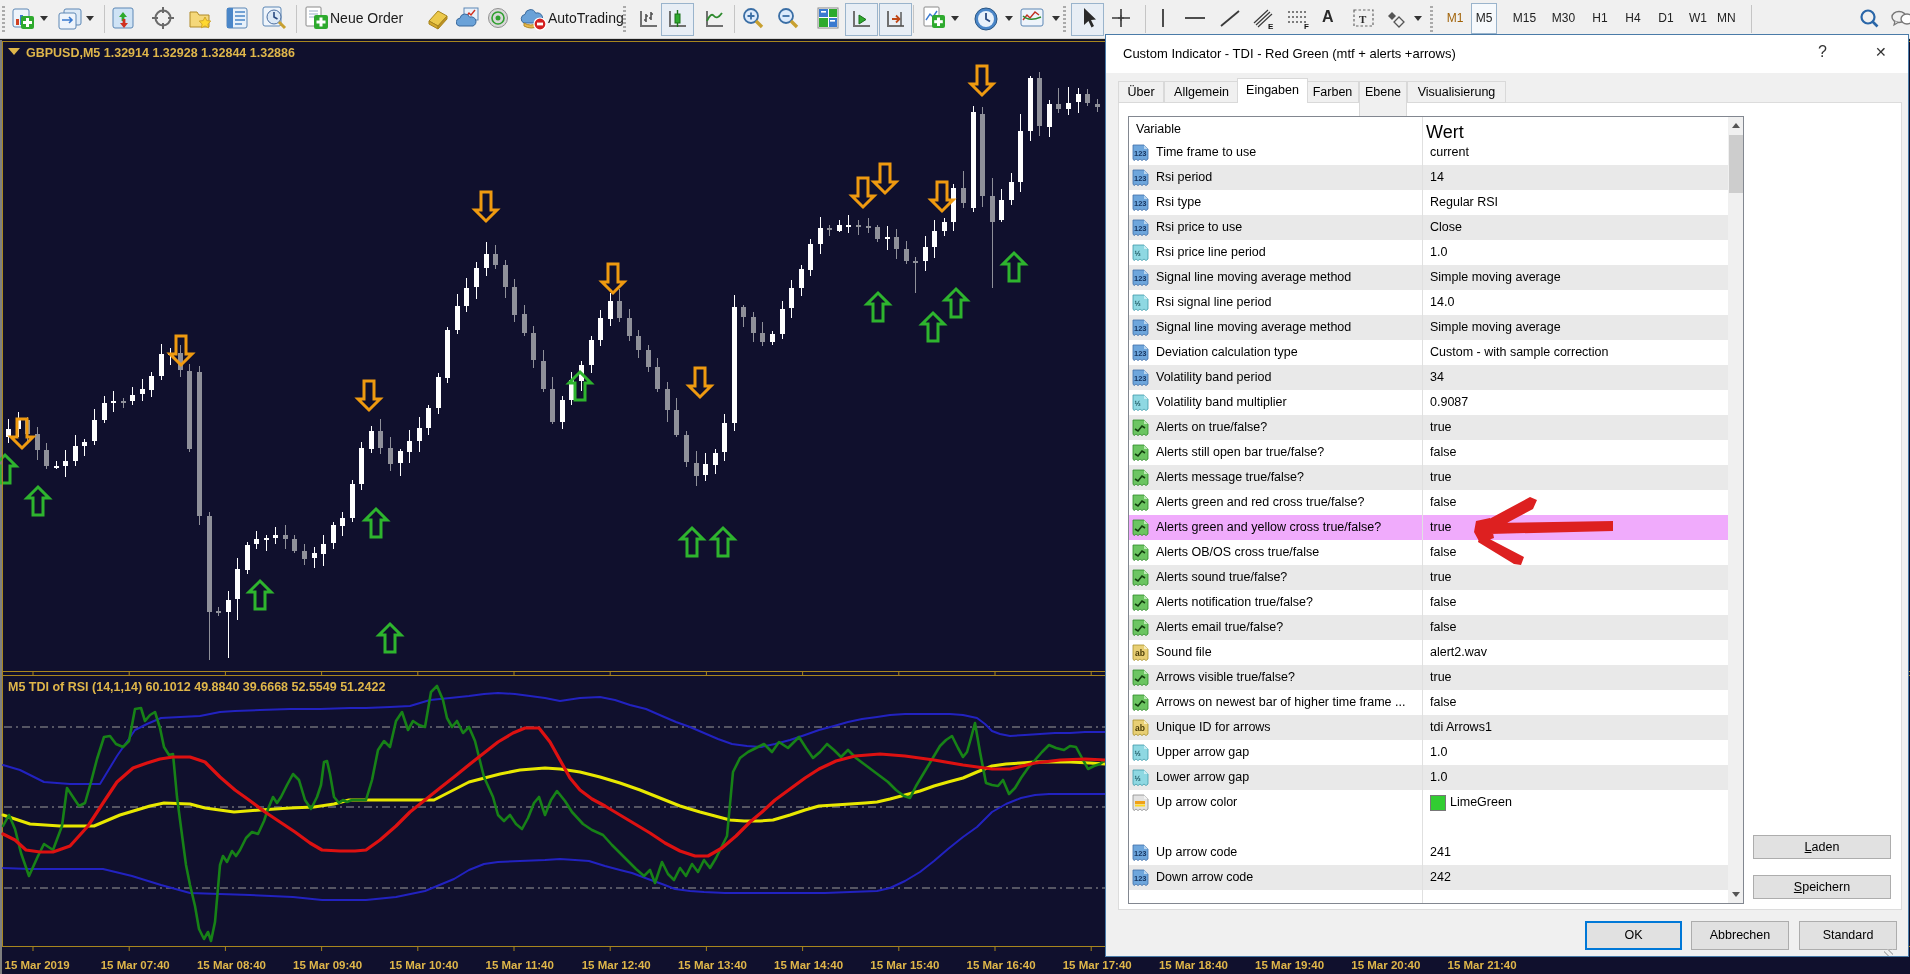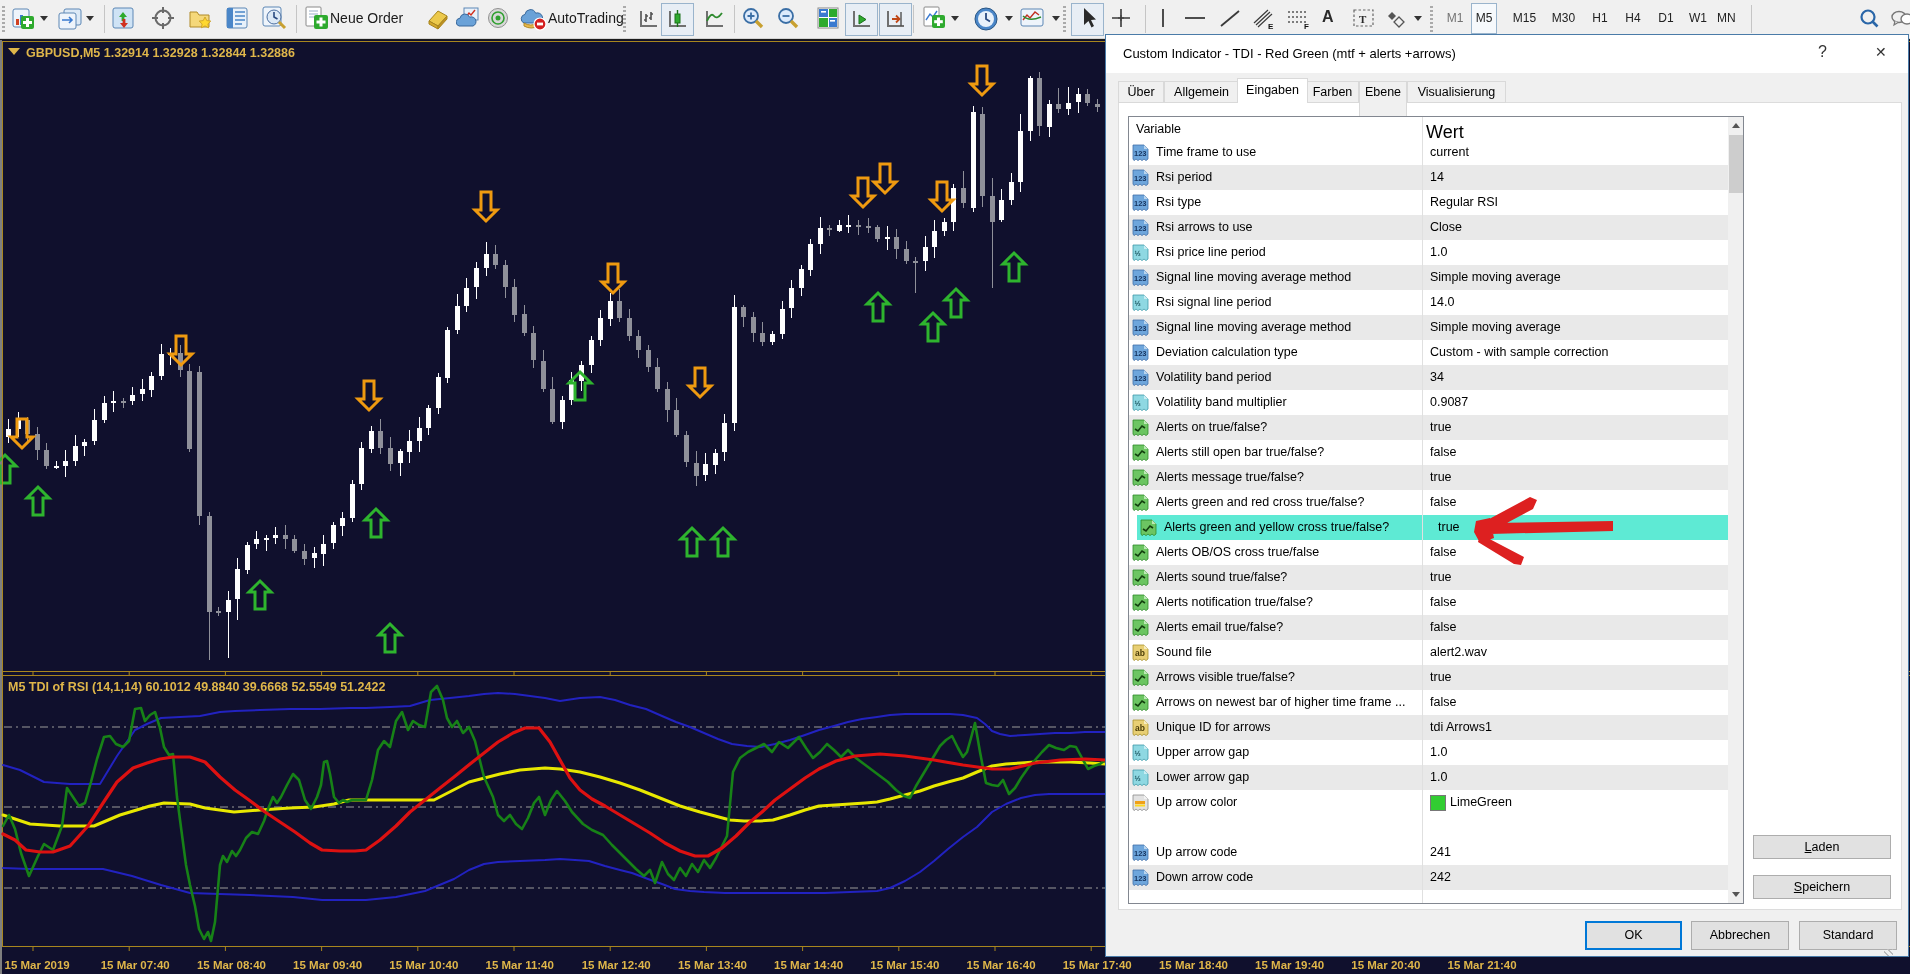--- a/index.html
+++ b/index.html
@@ -502,21 +502,21 @@
     <div style="position:absolute;left:1352px;top:7px;width:26px;height:24px"><svg width="26" height="24" viewBox="0 0 26 24">
         <rect x="2" y="3" width="19" height="16" fill="none" stroke="#666" stroke-width="1.2" stroke-dasharray="2.5 2"></rect>
         <text x="7" y="16" font-size="11" font-weight="bold" fill="#2a2a2a" font-family="Liberation Serif, serif">T</text>
       </svg></div>
     <div style="position:absolute;left:1386px;top:7px;width:24px;height:24px"><svg width="24" height="24" viewBox="0 0 24 24">
         <path d="M6,5 l4,4 -4,4 -4,-4 Z" fill="#555"></path>
         <path d="M13,10 l5,5 -5,5 -5,-5 Z" fill="none" stroke="#555" stroke-width="1.3"></path>
       </svg></div>
     <div style="position:absolute;left:1414px;top:16px;width:0;height:0;border-left:4px solid transparent;border-right:4px solid transparent;border-top:5px solid #333"></div>
     <div style="position:absolute;left:1430px;top:6px;width:3px;height:26px;background-image:repeating-linear-gradient(#aaa 0 2px, transparent 2px 4px)"></div>
-    <div style="position:absolute;left:1443px;top:3px;width:24px;height:31px;text-align:center;line-height:31px;font-size:12px;color:#737373">M1</div>
+    <div style="position:absolute;left:1443px;top:3px;width:24px;height:31px;text-align:center;line-height:31px;font-size:12px;color:#a16207">M1</div>
     <div style="position:absolute;left:1471px;top:3px;width:26px;height:31px;background:#f6f9fc;border:1px solid #9ab4cc;box-sizing:border-box;text-align:center;line-height:29px;font-size:12px;color:#222">M5</div>
     <div style="position:absolute;left:1508px;top:3px;width:33px;height:31px;text-align:center;line-height:31px;font-size:12px;color:#222">M15</div>
     <div style="position:absolute;left:1547px;top:3px;width:33px;height:31px;text-align:center;line-height:31px;font-size:12px;color:#222">M30</div>
     <div style="position:absolute;left:1588px;top:3px;width:24px;height:31px;text-align:center;line-height:31px;font-size:12px;color:#222">H1</div>
     <div style="position:absolute;left:1621px;top:3px;width:24px;height:31px;text-align:center;line-height:31px;font-size:12px;color:#222">H4</div>
     <div style="position:absolute;left:1654px;top:3px;width:24px;height:31px;text-align:center;line-height:31px;font-size:12px;color:#222">D1</div>
     <div style="position:absolute;left:1686px;top:3px;width:24px;height:31px;text-align:center;line-height:31px;font-size:12px;color:#222">W1</div>
     <div style="position:absolute;left:1717px;top:3px;width:26px;height:31px;text-align:left;line-height:31px;font-size:12px;color:#222">MN</div>
     <div style="position:absolute;left:1751px;top:5px;width:1px;height:28px;background:#c5c5c5"></div>
     <div style="position:absolute;left:1857px;top:7px;width:26px;height:24px"><svg width="26" height="24" viewBox="0 0 26 24">
@@ -573,21 +573,21 @@
           </svg></span>
         <span style="position:absolute;left:27px;top:5px;font-size:12.5px;color:#000">Rsi type</span>
         <span style="position:absolute;left:301px;top:5px;font-size:12.5px;color:#000">Regular RSI</span>
       </div>
       <div style="position:absolute;left:0;top:98px;width:599px;height:25px;background:#e9e9e9">
         <span style="position:absolute;left:3px;top:4px"><svg width="17" height="17" viewBox="0 0 17 17">
             <path d="M1,1 h11 l4,4 v10 l-2,1.6 -2,-1.6 -2,1.6 -2,-1.6 -2,1.6 -2,-1.6 -2,1.6 -1,-1.6 Z" fill="#6ea6dc" stroke="#3f6fa8" stroke-width=".8"></path>
             <path d="M12,1 l4,4 h-4 Z" fill="#b8d4ee"></path>
             <text x="2" y="11.5" font-size="7.5" font-weight="bold" fill="#15335e" font-family="Liberation Sans, sans-serif">123</text>
           </svg></span>
-        <span style="position:absolute;left:27px;top:5px;font-size:12.5px;color:#000">Rsi arrows to use</span>
+        <span style="position:absolute;left:27px;top:5px;font-size:12.5px;color:#000">Rsi price to use</span>
         <span style="position:absolute;left:301px;top:5px;font-size:12.5px;color:#000">Close</span>
       </div>
       <div style="position:absolute;left:0;top:123px;width:599px;height:25px;background:#fff">
         <span style="position:absolute;left:3px;top:4px"><svg width="17" height="17" viewBox="0 0 17 17">
             <path d="M1,1 h11 l4,4 v10 l-2,1.6 -2,-1.6 -2,1.6 -2,-1.6 -2,1.6 -2,-1.6 -2,1.6 -1,-1.6 Z" fill="#8ed8e2" stroke="#3f9aaa" stroke-width=".8"></path>
             <path d="M12,1 l4,4 h-4 Z" fill="#c8ecf2"></path>
             <text x="2.5" y="11.5" font-size="7.5" font-weight="bold" fill="#114a55" font-family="Liberation Sans, sans-serif">½</text>
           </svg></span>
         <span style="position:absolute;left:27px;top:5px;font-size:12.5px;color:#000">Rsi price line period</span>
         <span style="position:absolute;left:301px;top:5px;font-size:12.5px;color:#000">1.0</span>
@@ -675,21 +675,21 @@
       </div>
       <div style="position:absolute;left:0;top:373px;width:599px;height:25px;background:#fff">
         <span style="position:absolute;left:3px;top:4px"><svg width="17" height="17" viewBox="0 0 17 17">
             <path d="M1,1 h11 l4,4 v10 l-2,1.6 -2,-1.6 -2,1.6 -2,-1.6 -2,1.6 -2,-1.6 -2,1.6 -1,-1.6 Z" fill="#6cc562" stroke="#2f8a2a" stroke-width=".8"></path>
             <path d="M12,1 l4,4 h-4 Z" fill="#bce8b6"></path>
             <path d="M3,10 l3,2 4,-5 3,2" stroke="#123f0e" stroke-width="1.6" fill="none"></path>
           </svg></span>
         <span style="position:absolute;left:27px;top:5px;font-size:12.5px;color:#000">Alerts green and red cross true/false?</span>
         <span style="position:absolute;left:301px;top:5px;font-size:12.5px;color:#000">false</span>
       </div>
-      <div style="position:absolute;left:8px;top:398px;width:599px;height:25px;background:#5eead4">
+      <div style="position:absolute;left:0;top:398px;width:599px;height:25px;background:#f0abfc">
         <span style="position:absolute;left:3px;top:4px"><svg width="17" height="17" viewBox="0 0 17 17">
             <path d="M1,1 h11 l4,4 v10 l-2,1.6 -2,-1.6 -2,1.6 -2,-1.6 -2,1.6 -2,-1.6 -2,1.6 -1,-1.6 Z" fill="#6cc562" stroke="#2f8a2a" stroke-width=".8"></path>
             <path d="M12,1 l4,4 h-4 Z" fill="#bce8b6"></path>
             <path d="M3,10 l3,2 4,-5 3,2" stroke="#123f0e" stroke-width="1.6" fill="none"></path>
           </svg></span>
         <span style="position:absolute;left:27px;top:5px;font-size:12.5px;color:#000">Alerts green and yellow cross true/false?</span>
         <span style="position:absolute;left:301px;top:5px;font-size:12.5px;color:#000">true</span>
       </div>
       <div style="position:absolute;left:0;top:423px;width:599px;height:25px;background:#fff">
         <span style="position:absolute;left:3px;top:4px"><svg width="17" height="17" viewBox="0 0 17 17">

